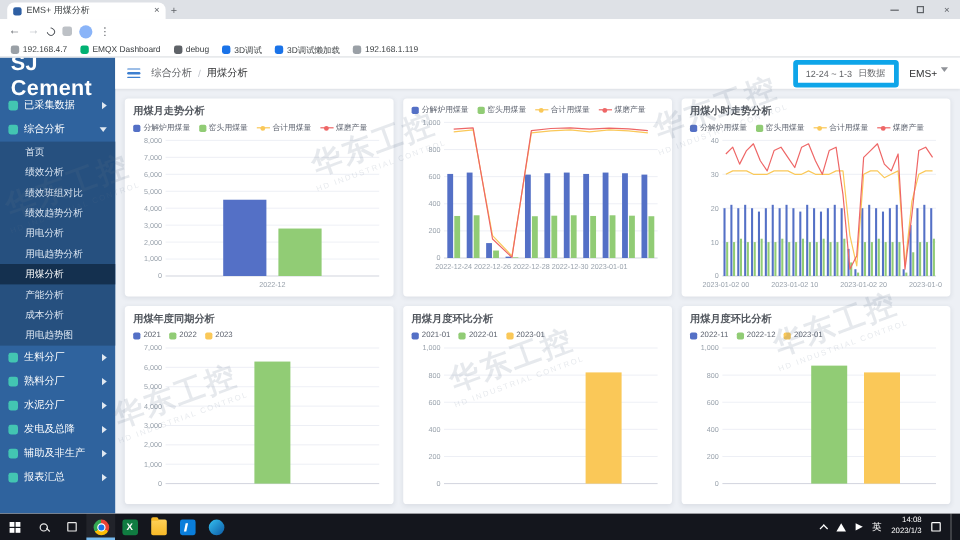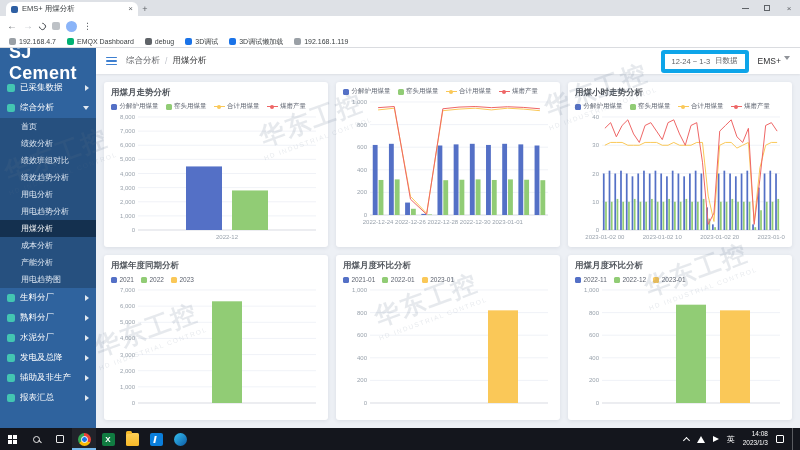--- a/index.html
+++ b/index.html
@@ -181,22 +181,22 @@
             <span class="chev-d"></span>
           </div>
           <div class="submenu">
             <div class="sub-item">首页</div>
             <div class="sub-item">绩效分析</div>
             <div class="sub-item">绩效班组对比</div>
             <div class="sub-item">绩效趋势分析</div>
             <div class="sub-item">用电分析</div>
             <div class="sub-item">用电趋势分析</div>
             <div class="sub-item active">用煤分析</div>
+            <div class="sub-item">产能分析</div>
             <div class="sub-item">成本分析</div>
-            <div class="sub-item">产能分析</div>
             <div class="sub-item">用电趋势图</div>
           </div>
           <div class="nav-group">
             <span class="nav-ico"></span>
             <span class="nav-label">生料分厂</span>
             <span class="chev-r"></span>
           </div>
           <div class="nav-group">
             <span class="nav-ico"></span>
             <span class="nav-label">熟料分厂</span>

